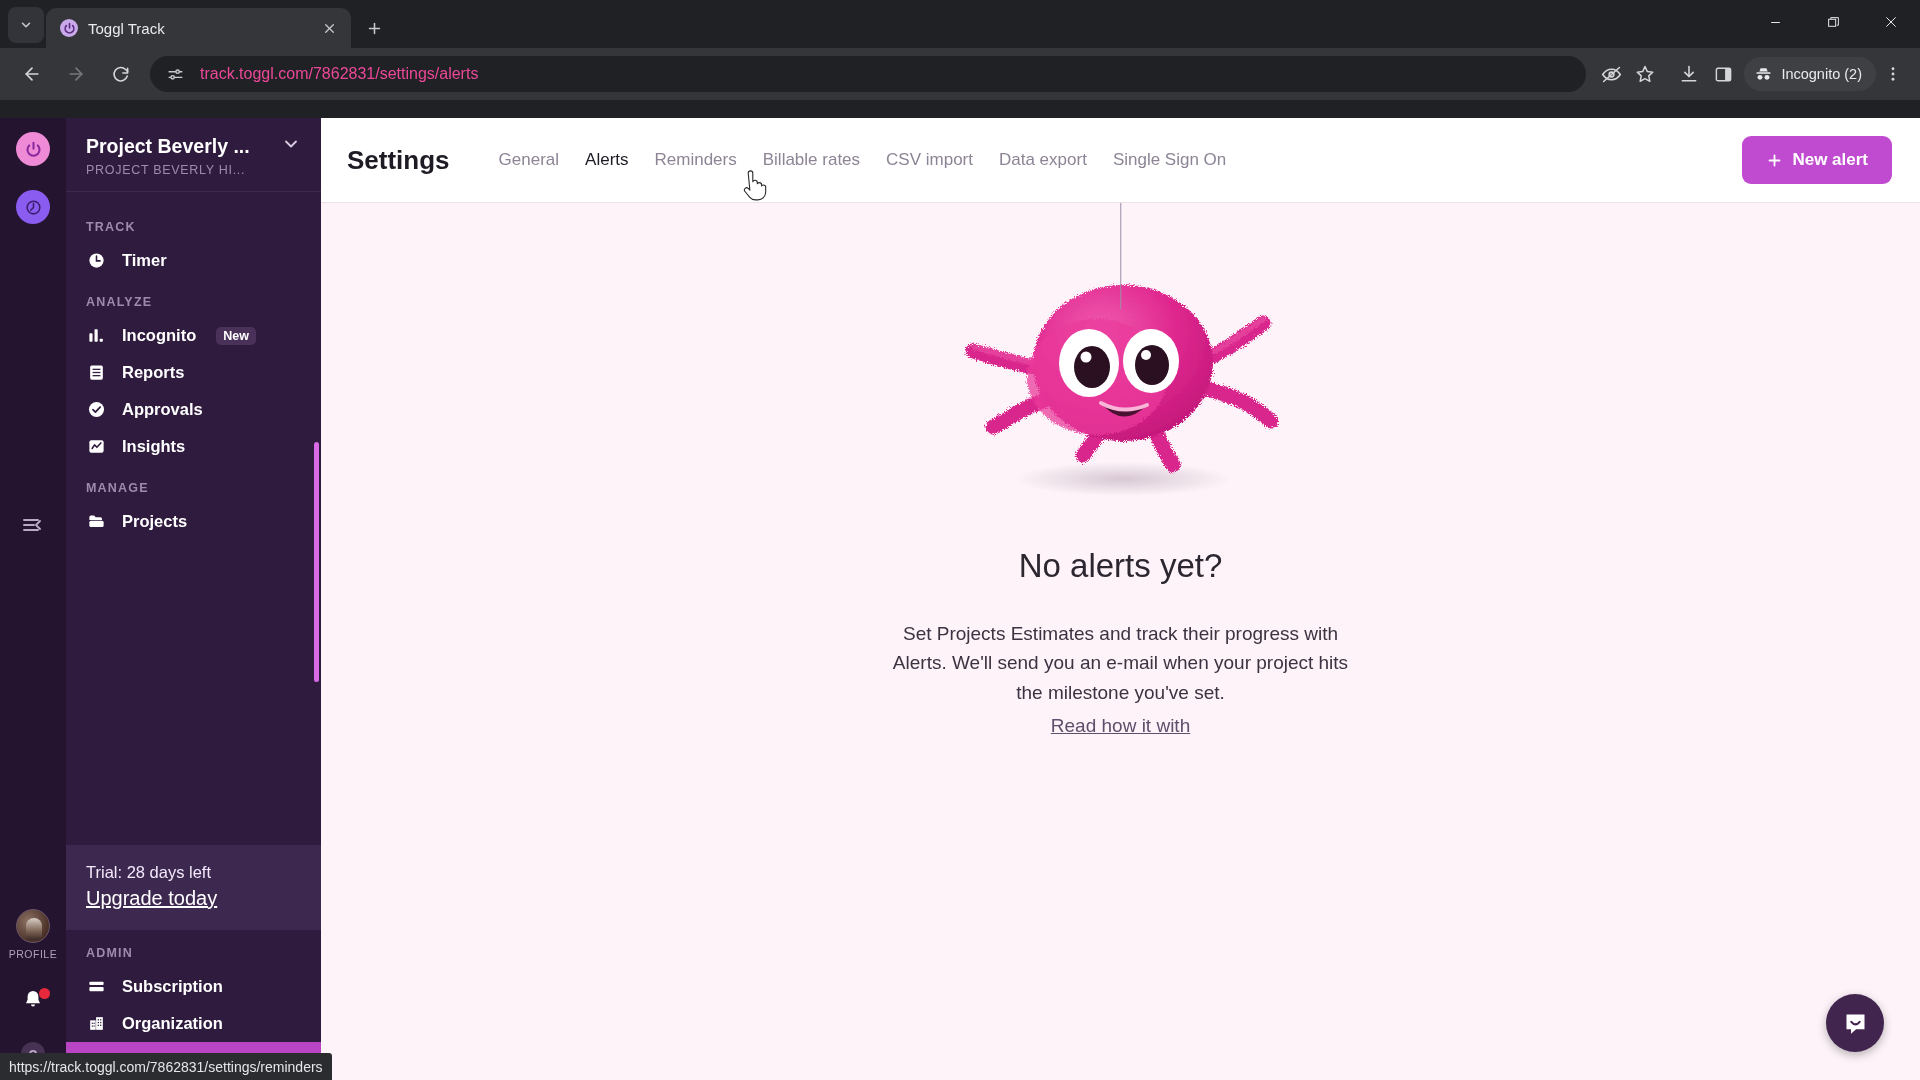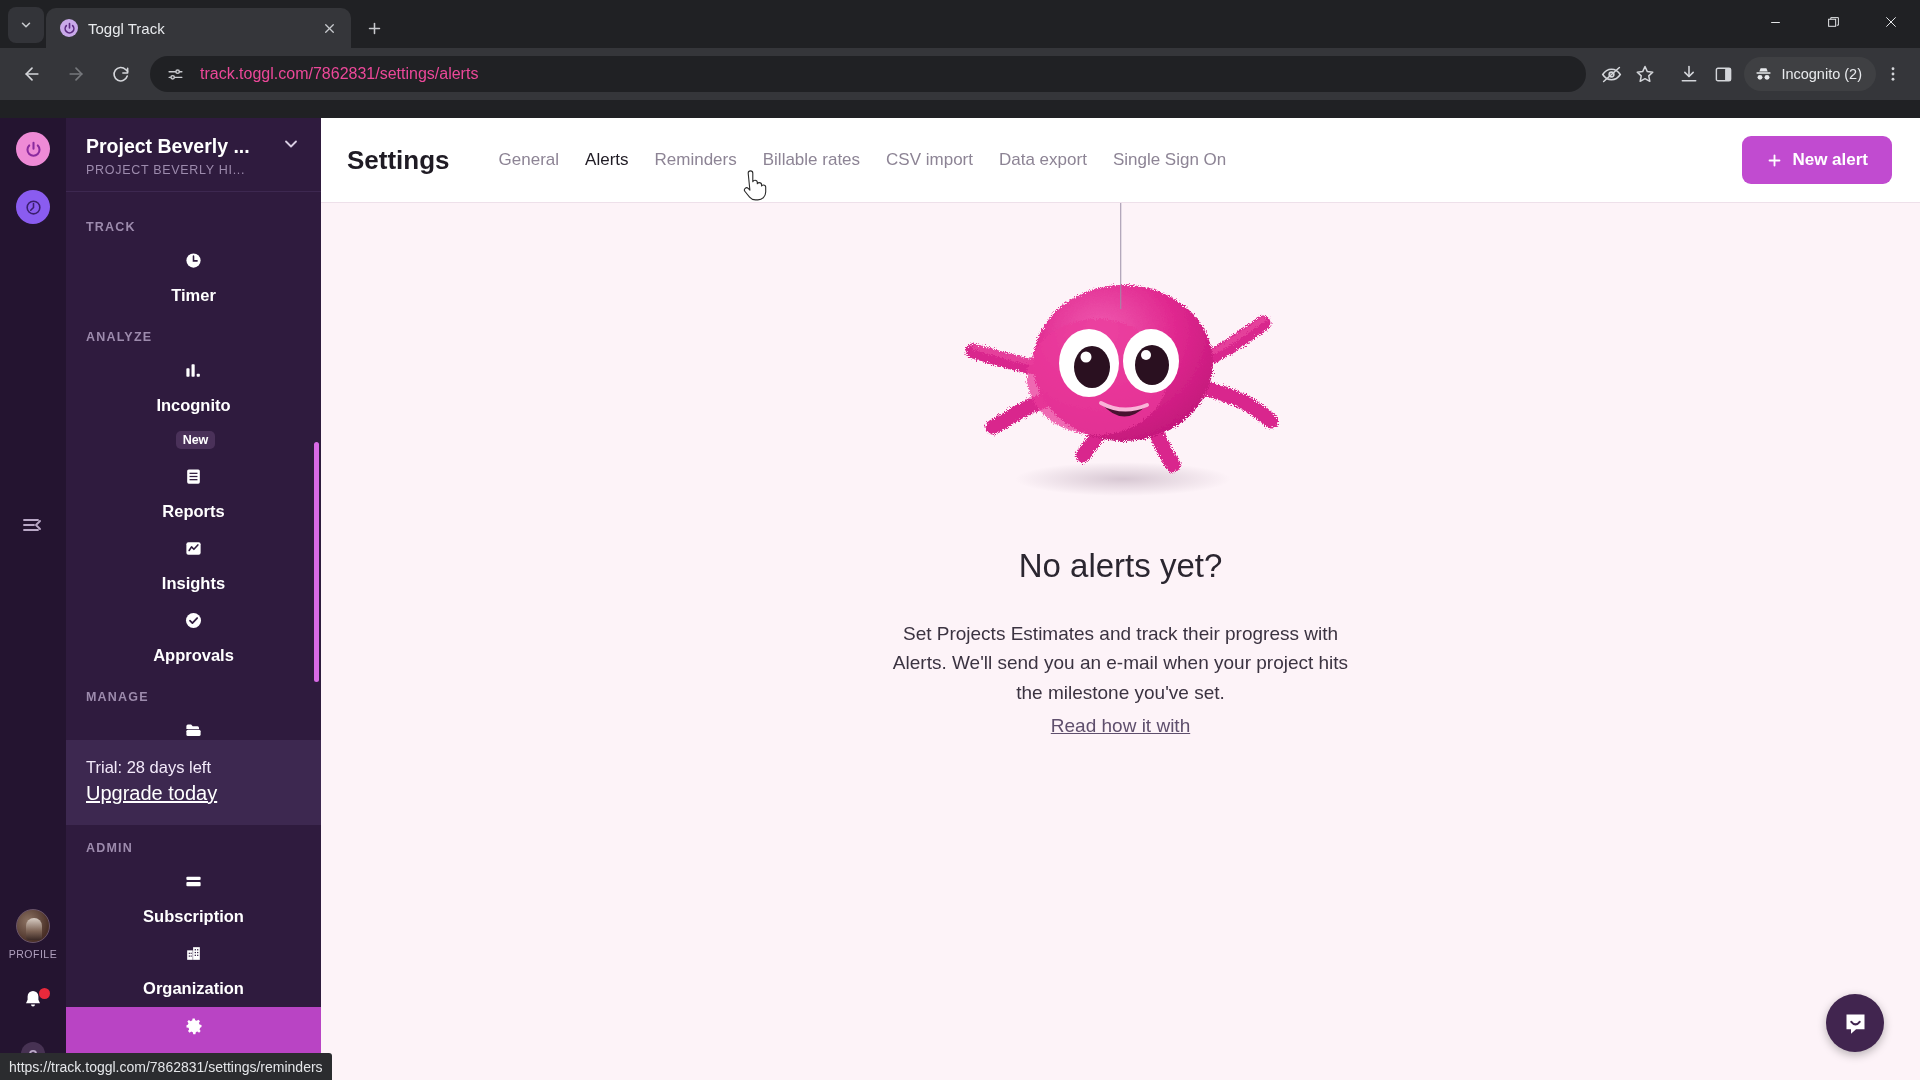--- a/index.html
+++ b/index.html
@@ -147,21 +147,21 @@
   .ws-sub {
     color: #9d8bad; font-size: 12.5px; letter-spacing: .7px; margin-top: 5px;
     white-space: nowrap; overflow: hidden; text-overflow: ellipsis;
   }
 
   .nav-scroll { flex: 1 1 auto; overflow: hidden; position: relative; padding-top: 12px; }
   .nav-section { color: #9d8bad; font-size: 12.5px; font-weight: bold; letter-spacing: 1.2px;
                  padding: 16px 20px 8px; }
   .nav-item {
     display: flex; align-items: center; gap: 16px;
-    padding: 9px 20px; color: #fff; font-size: 16.5px; font-weight: bold; flex-direction: column;
+    padding: 9px 20px; color: #fff; font-size: 16.5px; font-weight: bold;
   }
   .nav-item .ni-icon { width: 20px; display: flex; align-items: center; justify-content: center; flex: 0 0 auto; }
   .nav-item.active { background: #b944c4; }
   .badge-new {
     background: #4a3159; color: #fff; font-size: 12.5px; font-weight: bold;
     border-radius: 5px; padding: 2px 7px; margin-left: 4px;
   }
   .sb-scrollbar {
     position: absolute; right: 2px; top: 250px; width: 5px; height: 240px;
     background: #d96ae6; border-radius: 3px;
@@ -447,34 +447,34 @@
                 <line x1="7" y1="8" x2="17" y2="8" stroke="#2f1b3e" stroke-width="1.6"></line>
                 <line x1="7" y1="12" x2="17" y2="12" stroke="#2f1b3e" stroke-width="1.6"></line>
                 <line x1="7" y1="16" x2="17" y2="16" stroke="#2f1b3e" stroke-width="1.6"></line>
               </svg>
           </span>
           <span>Reports</span>
         </div>
         <div class="nav-item">
           <span class="ni-icon">
             <svg width="19" height="19" viewBox="0 0 24 24" fill="#fff">
+                <circle cx="12" cy="12" r="9.5"></circle>
+                <polyline points="7.5 12.3 10.6 15.3 16.6 8.9" fill="none" stroke="#2f1b3e" stroke-width="2.2" stroke-linecap="round" stroke-linejoin="round"></polyline>
+              </svg>
+          </span>
+          <span>Approvals</span>
+        </div>
+        <div class="nav-item">
+          <span class="ni-icon">
+            <svg width="19" height="19" viewBox="0 0 24 24" fill="#fff">
                 <rect x="3" y="4" width="18" height="16" rx="2.5"></rect>
                 <polyline points="6.5 14.5 9.5 10 12.5 13 17.5 7.5" fill="none" stroke="#2f1b3e" stroke-width="2" stroke-linecap="round" stroke-linejoin="round"></polyline>
               </svg>
           </span>
           <span>Insights</span>
-        </div>
-        <div class="nav-item">
-          <span class="ni-icon">
-            <svg width="19" height="19" viewBox="0 0 24 24" fill="#fff">
-                <circle cx="12" cy="12" r="9.5"></circle>
-                <polyline points="7.5 12.3 10.6 15.3 16.6 8.9" fill="none" stroke="#2f1b3e" stroke-width="2.2" stroke-linecap="round" stroke-linejoin="round"></polyline>
-              </svg>
-          </span>
-          <span>Approvals</span>
         </div>
 
         <div class="nav-section">MANAGE</div>
         <div class="nav-item">
           <span class="ni-icon">
             <svg width="19" height="19" viewBox="0 0 24 24" fill="#fff">
                 <path d="M3 6.5a2 2 0 0 1 2-2h4l2 2.2h6a2 2 0 0 1 2 2V10H3z"></path>
                 <rect x="3" y="11" width="18" height="8" rx="2"></rect>
               </svg>
           </span>

